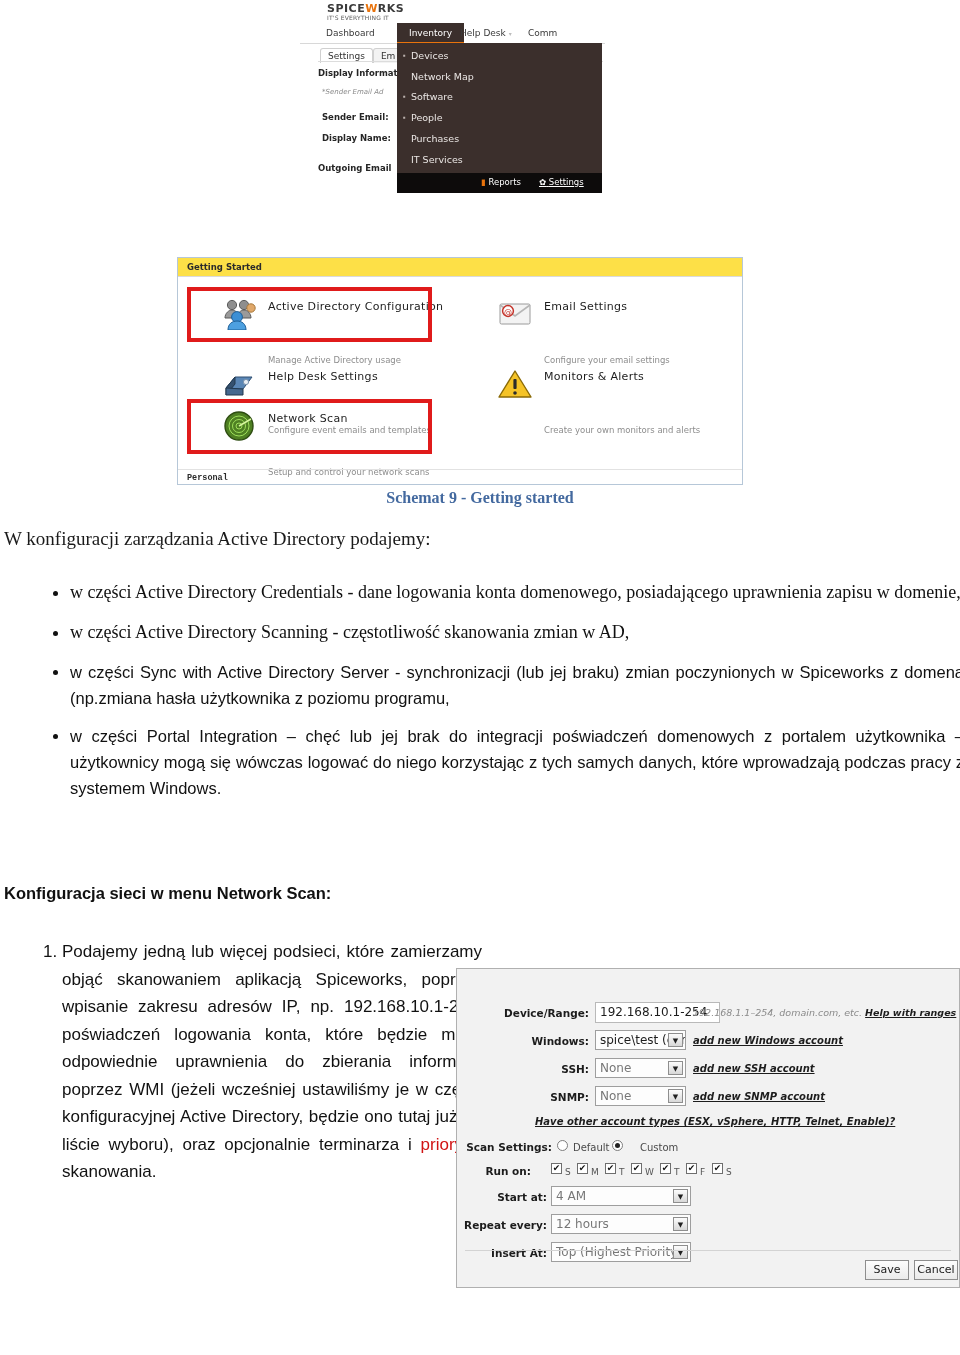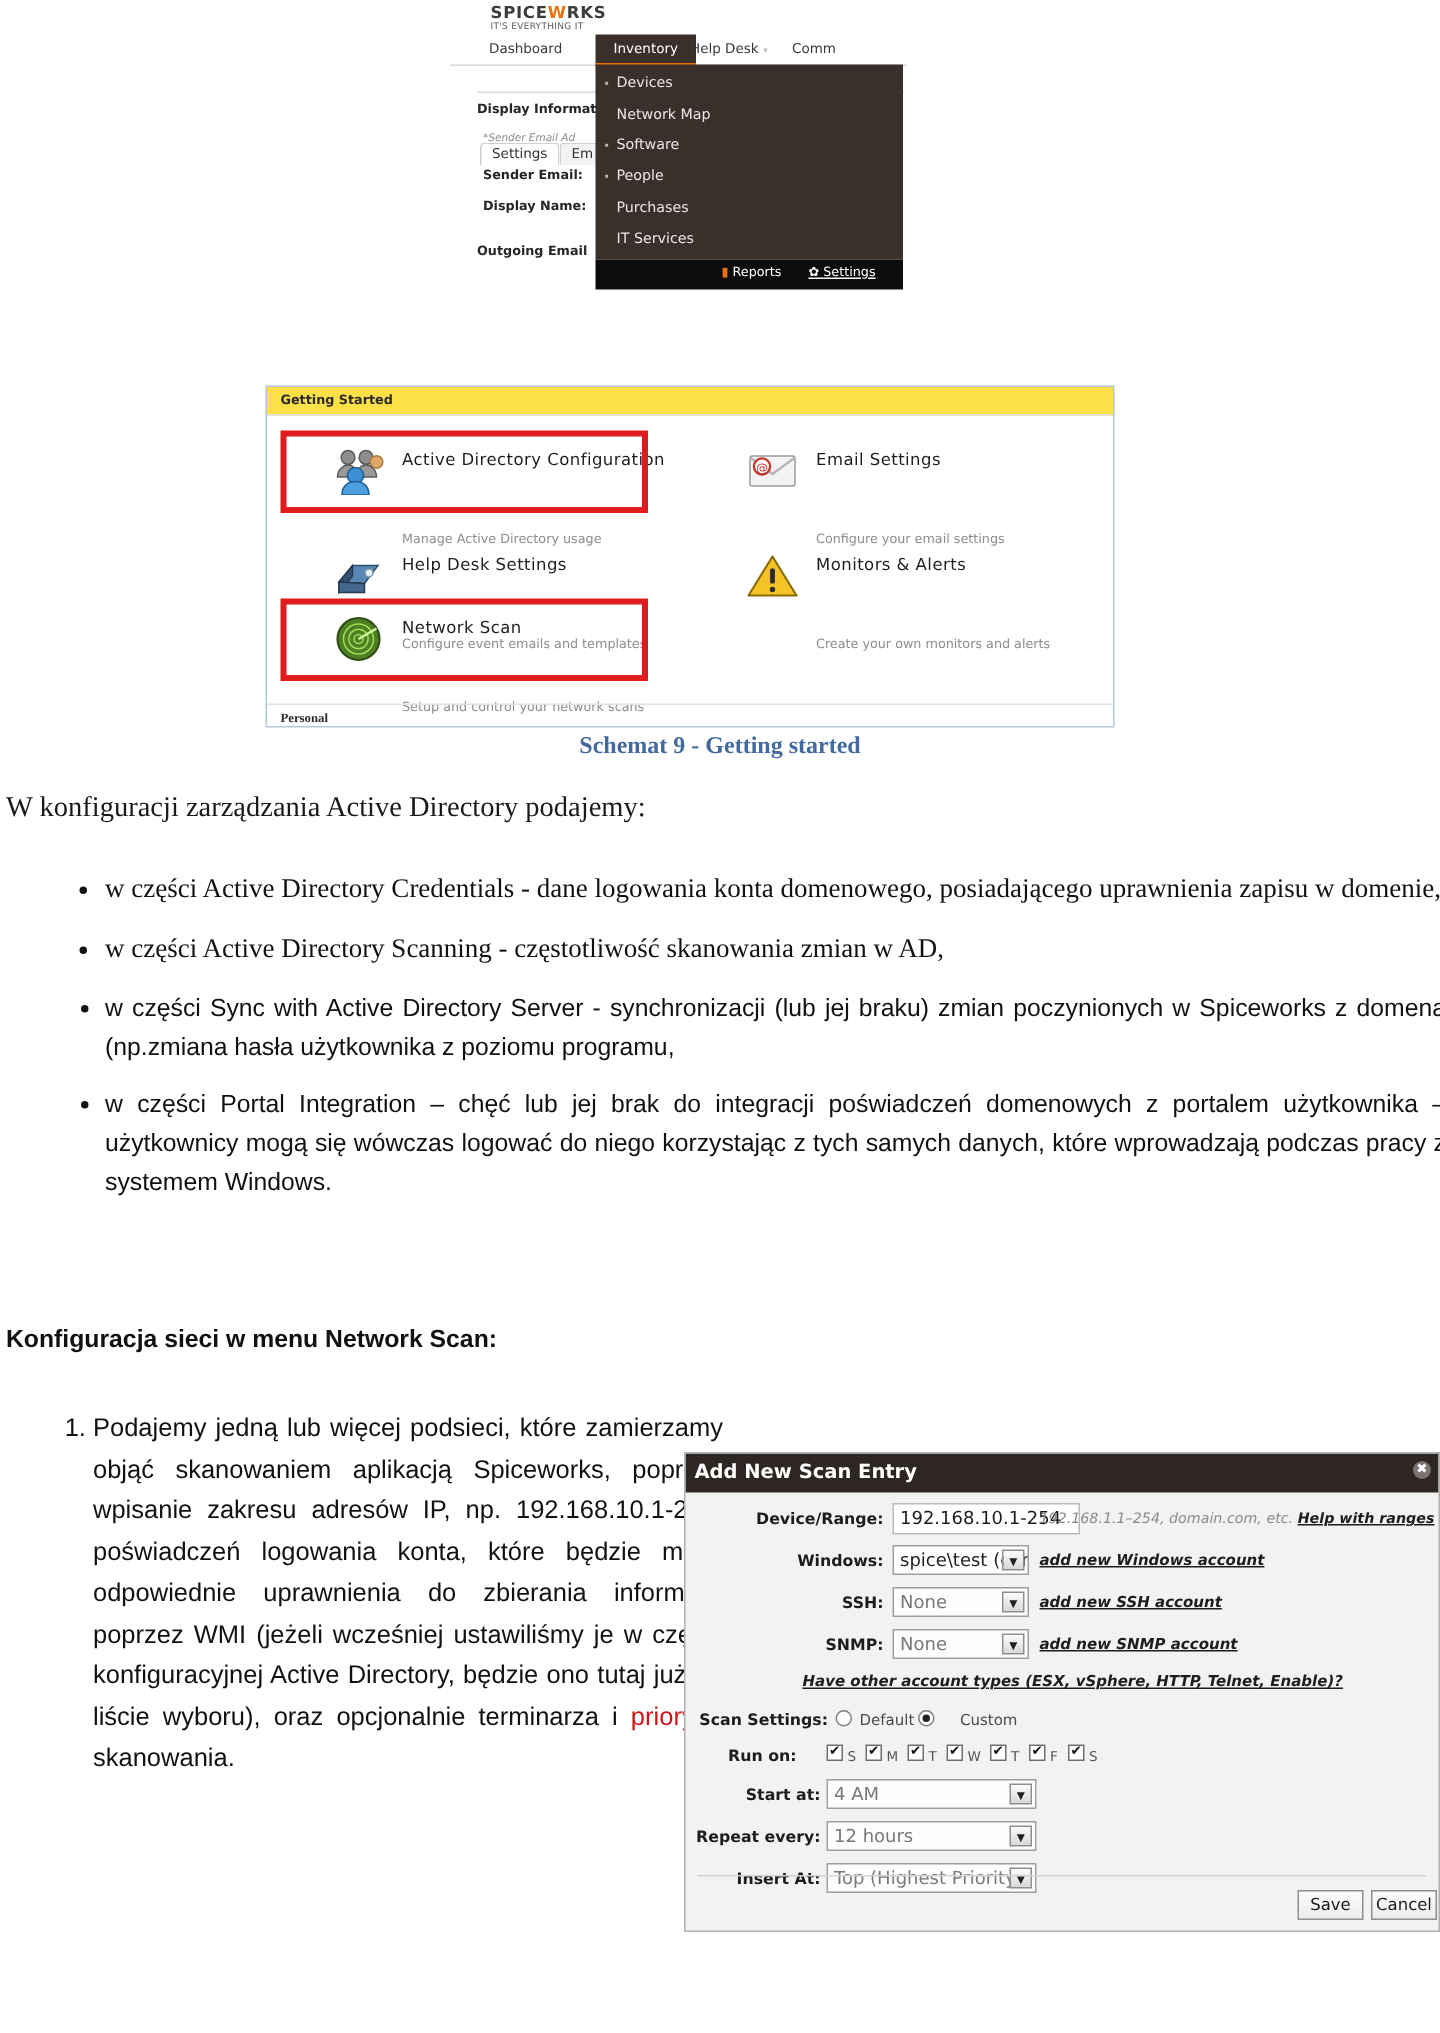--- a/index.html
+++ b/index.html
@@ -60,21 +60,21 @@
     left: 97px; top: 0px; padding: 5px 12px 4px 12px;
     background: #3b2f2c; color: #ffffff;
     border-bottom: 2px solid #e8730c;
   }
   .sw-nav-item.hd   { left: 160px; }
   .sw-nav-item.comm { left: 228px; }
   .caret { font-size: 6px; color: #bdbdbd; margin-left: 3px; }
 
   .sw-subtabs {
     position: absolute; left: 20px; top: 48px;
-    font-size: 9px; font-family: "DejaVu Sans", sans-serif; color: #333; margin-top: 47px;
+    font-size: 9px; font-family: "DejaVu Sans", sans-serif; color: #333;
   }
   .sw-subtab {
     display: inline-block; padding: 2px 7px 2px 7px;
     border: 1px solid #d0d0d0; border-bottom: none; background: #f3f3f3;
     border-radius: 3px 3px 0 0;
   }
   .sw-subtab.sel { background: #ffffff; font-weight: normal; }
   .sw-rule {
     position: absolute; left: 18px; top: 61px; width: 285px;
     border-top: 1px solid #dcdcdc;
@@ -154,21 +154,21 @@
   }
   .gs-highlight {
     position: absolute;
     border: 4px solid #e01b1b;
     box-sizing: border-box;
     pointer-events: none;
   }
   #gs-personal {
     position: absolute; left: 9px; bottom: 1px;
     font-size: 8.5px; font-weight: bold; color: #2b2b2b;
-    font-family: Liberation Serif, serif;
+    font-family: Liberation Mono, monospace;
   }
   #gs-footrule {
     position: absolute; left: 0; bottom: 14px; width: 564px;
     border-top: 1px solid #e2e2e2;
   }
   #cap9 { position: absolute; left: 0; top: 489px; width: 960px; }
 
   
   .body-intro {
     position: absolute; left: 4px; top: 528px; width: 940px;
@@ -455,24 +455,20 @@
   </ul>
 
   <div id="heading-netscan">Konfiguracja sieci w menu Network Scan:</div>
 
   <ol id="numlist">
     <li><span>Podajemy jedną lub więcej podsieci, które zamierzamy objąć skanowaniem aplikacją Spiceworks, poprzez wpisanie zakresu adresów IP, np. 192.168.10.1-254, poświadczeń logowania konta, które będzie miało odpowiednie uprawnienia do zbierania informacji poprzez WMI (jeżeli wcześniej ustawiliśmy je w części konfiguracyjnej Active Directory, będzie ono tutaj już na liście wyboru), oraz opcjonalnie terminarza i </span><span class="hl-red">priorytet</span><span> skanowania.</span></li>
   </ol>
 
   <div id="fig10">
 
-    <div id="dlg-title">
-      <span class="t">Add New Scan Entry</span>
-      <span id="dlg-close">✖</span>
-    </div>
 
     <div class="dlg-lbl" style="left:6px; top:38px; width:126px;">Device/Range:</div>
     <div class="dlg-input" style="left:138px; top:33px; width:125px; height:21px;"><span>192.168.10.1-254</span></div>
     <div class="dlg-hint" style="left:236px; top:38px;"><span>192.168.1.1–254, domain.com, etc. </span><b>Help with ranges</b></div>
 
     <div class="dlg-lbl" style="left:6px; top:66px; width:126px;">Windows:</div>
     <div class="dlg-select has-val" style="left:138px; top:61px; width:91px; height:20px;">
       <span>spice\test    (current</span>
       <span class="sel-arrow">▼</span>
     </div>

